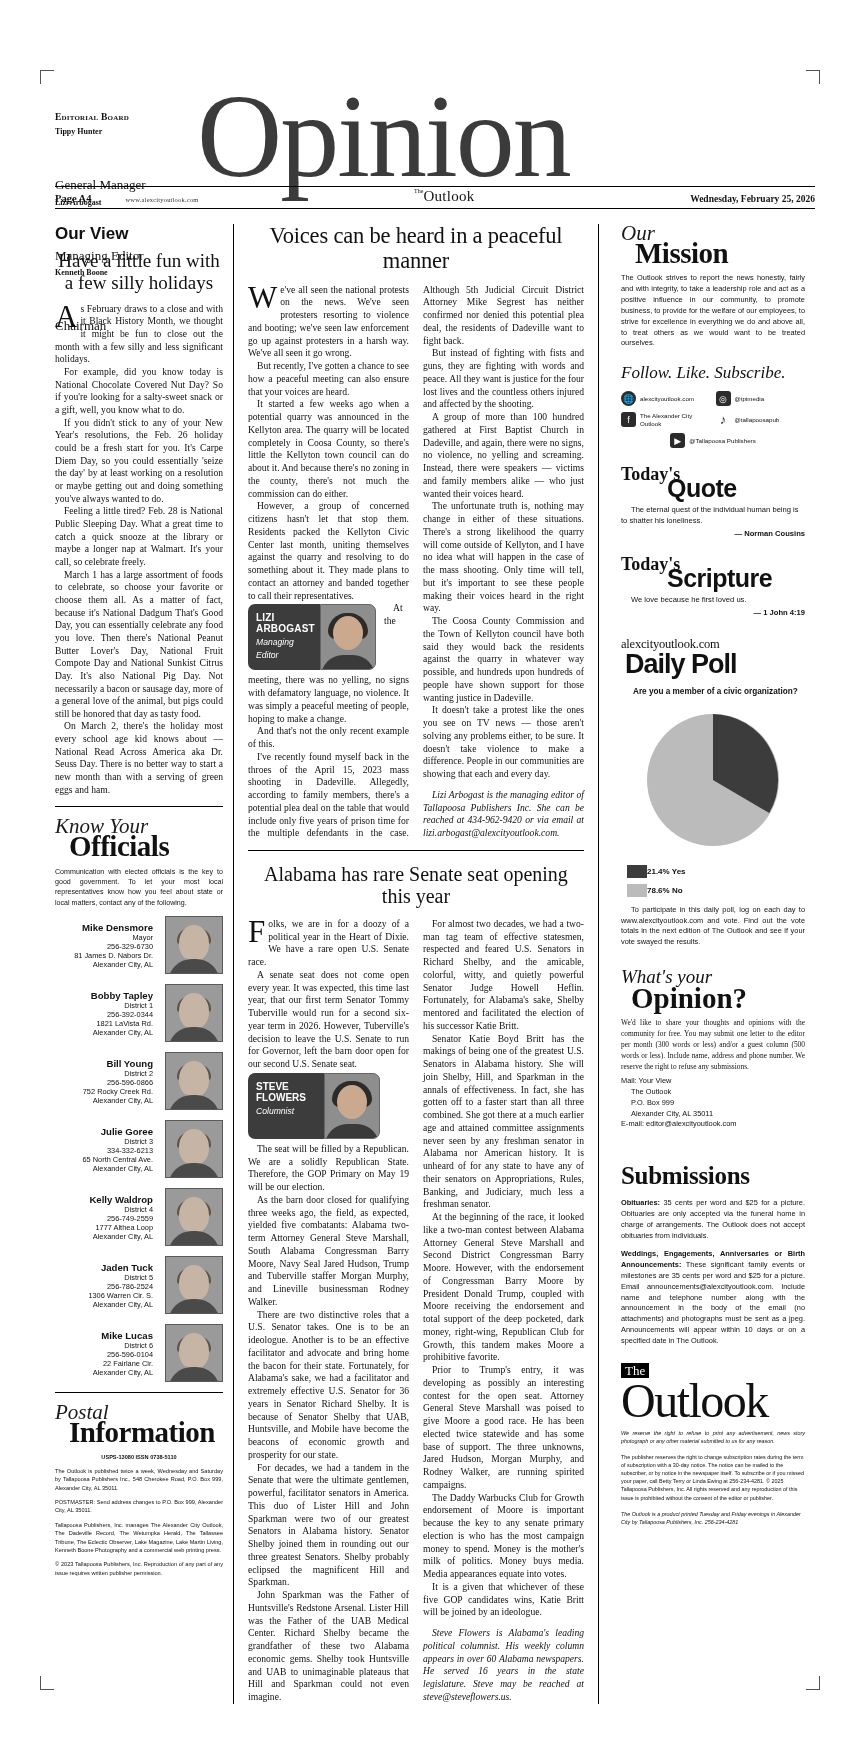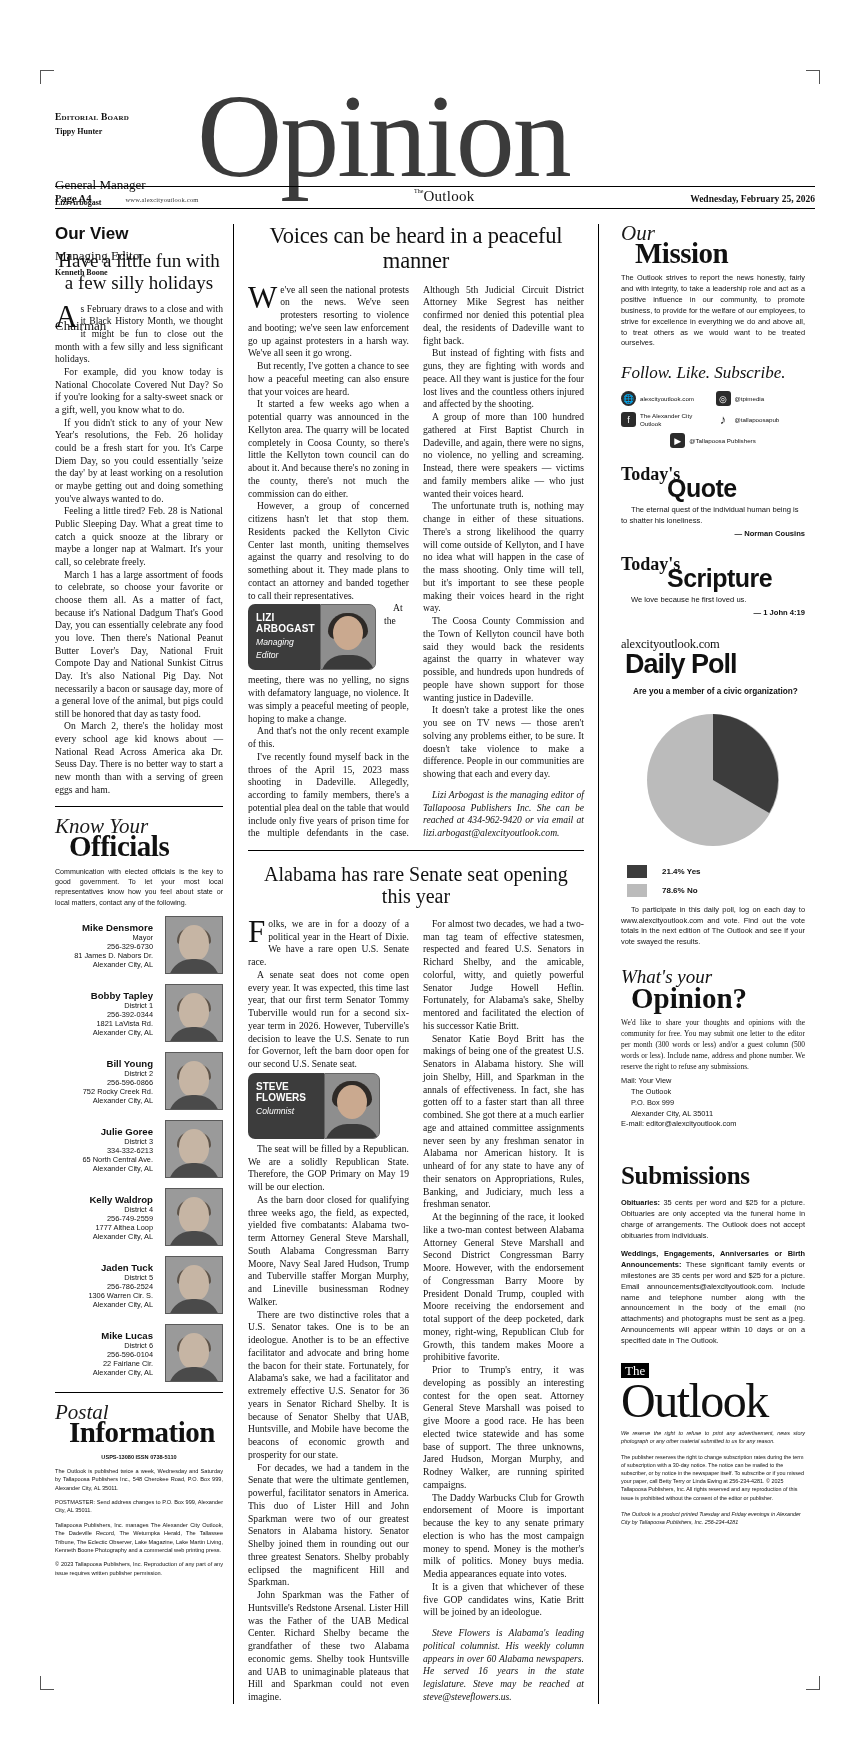--- a/index.html
+++ b/index.html
@@ -148,21 +148,21 @@
   .q-head .word { font-family:"Liberation Sans", sans-serif; font-weight: bold; font-size: 25px; position:absolute; left: 46px; top: 10px; letter-spacing:-.5px; }
   .q-body { font-family:"Liberation Sans", sans-serif; font-size: 7.6px; line-height: 1.45; text-indent: 10px; }
   .q-attr { font-family:"Liberation Sans", sans-serif; font-weight: bold; font-size: 7.6px; text-align: right; margin-top: 3px; }
 
   .poll-head { margin-top: 20px; }
   .poll-head .site { font-family:"Liberation Serif", serif; font-size: 12.5px; letter-spacing: -.2px; }
   .poll-head .dp { font-family:"Liberation Sans", sans-serif; font-weight: bold; font-size: 27px; letter-spacing: -1px; line-height: .95; margin-left: 4px; }
   .poll-q { font-family:"Liberation Sans", sans-serif; font-weight: bold; font-size: 8.2px; line-height: 1.35; text-indent: 12px; margin: 8px 0 8px; }
   .pie-wrap { display:flex; justify-content:center; margin: 4px 0 10px; }
   .legend { margin-left: 6px; }
-  .legend-row { display:flex; align-items:center; gap: 15px; margin-bottom: 6px; }
+  .legend-row { display:flex; align-items:center; gap: 0; margin-bottom: 6px; }
   .swatch { width: 20px; height: 13px; flex: 0 0 20px; }
   .legend-lbl { font-family:"Liberation Sans", sans-serif; font-weight: bold; font-size: 8px; }
   .poll-foot { font-family:"Liberation Sans", sans-serif; font-size: 7.4px; line-height: 1.45; text-align: justify; text-indent: 10px; margin-top: 8px; }
 
   .wyo-head { margin-top: 18px; }
   .wyo-head .script { font-family:"Liberation Serif", serif; font-style: italic; font-size: 19px; }
   .wyo-head .bold { font-family:"Liberation Serif", serif; font-weight: bold; font-size: 29px; line-height: .95; margin-left: 10px; margin-top:-3px; }
   .wyo-body { font-family:Liberation Serif, serif; font-size: 7.4px; line-height: 1.46; text-align: justify; margin-top: 6px; }
   .wyo-addr { font-family:"Liberation Sans", sans-serif; font-size: 7.4px; line-height: 1.45; }
 

